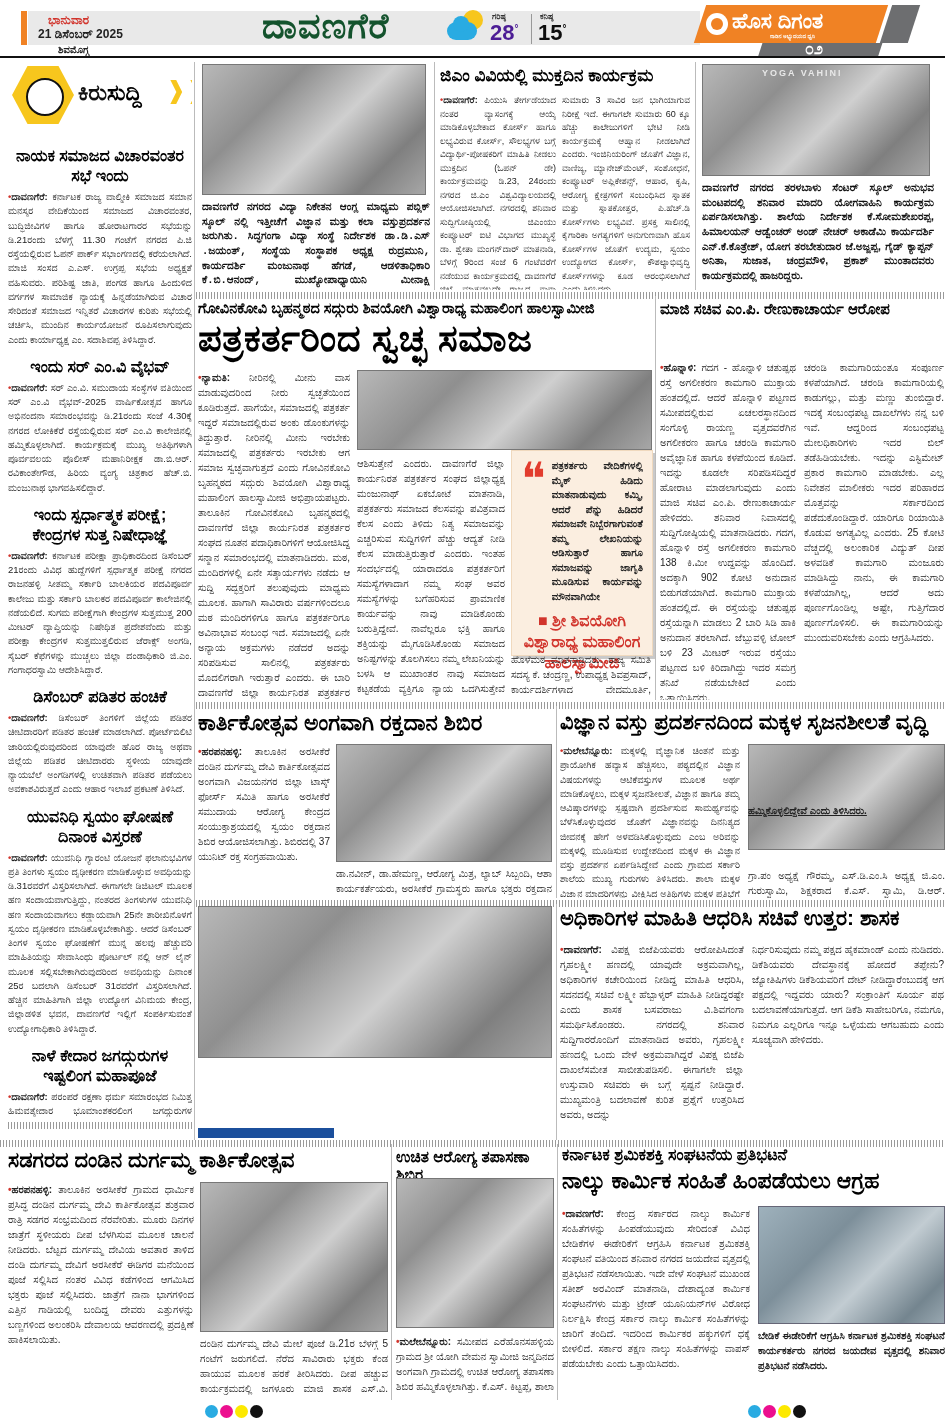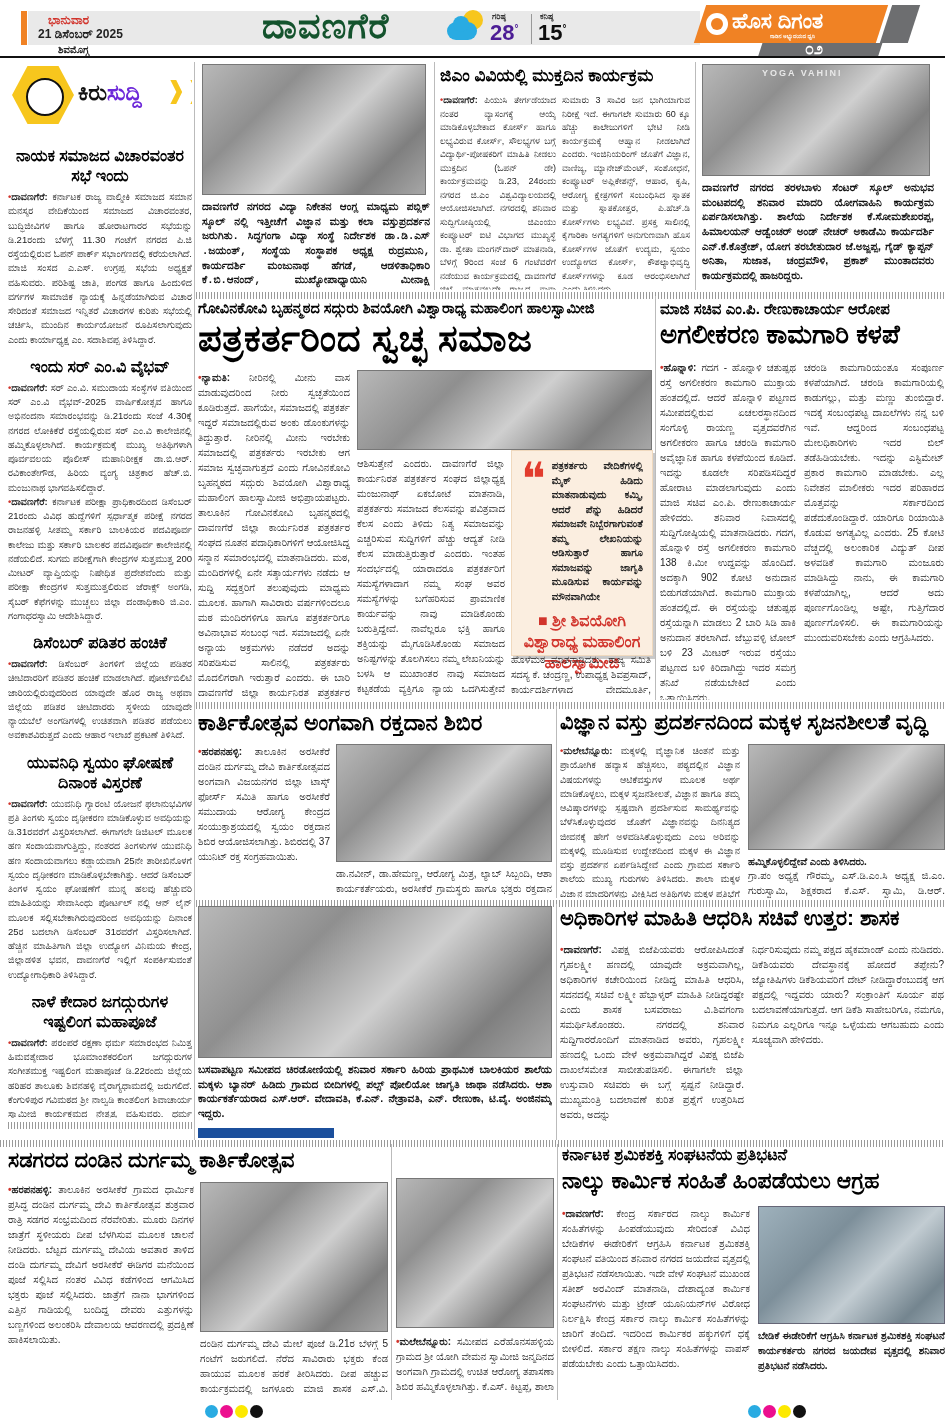--- a/index.html
+++ b/index.html
@@ -58,32 +58,33 @@
     <div class="abs skew" style="left:760px;top:43px;width:120px;height:15px;background:#6d6e70;"></div>
     <div class="abs" style="left:805px;top:40px;font-size:16px;font-weight:800;color:#fff;">೦೨</div>
     <div class="abs" style="left:0;top:56px;width:945px;height:2px;background:#111;"></div>
   </div>
 
   <div class="abs" style="left:8px;top:62px;width:184px;height:1056px;overflow:hidden;">
     <div style="position:relative;height:74px;">
       <div class="abs" style="left:4px;top:4px;width:62px;height:58px;background:#f7c61d;clip-path:polygon(25% 0,75% 0,100% 50%,75% 100%,25% 100%,0 50%);">
         <div class="abs" style="left:14px;top:12px;width:34px;height:34px;border-radius:50%;background:#fff;border:2px solid #111;"></div>
       </div>
-      <span class="abs" style="left:70px;top:18px;font-size:22px;font-weight:800;color:#111;"><span>ಕಿರು</span><span style="color:#6d28d9;">ಸುದ್ದಿ</span></span>
+      <span class="abs" style="left:70px;top:18px;font-size:22px;font-weight:800;color:#111;"><span>ಕಿರು</span><span style="color:#000000;">ಸುದ್ದಿ</span></span>
       <span class="abs" style="left:158px;top:14px;font-size:24px;font-weight:800;color:#f7c61d;">❱❱</span>
     </div>
     <div>
       <div class="railhead">ನಾಯಕ ಸಮಾಜದ ವಿಚಾರವಂತರ ಸಭೆ ಇಂದು</div>
       <div class="railbody"><span class="bullet">•</span><b>ದಾವಣಗೆರೆ:</b> <span>ಕರ್ನಾಟಕ ರಾಜ್ಯ ವಾಲ್ಮೀಕಿ ಸಮಾಜದ ಸಮಾನ ಮನಸ್ಕರ ವೇದಿಕೆಯಿಂದ ಸಮಾಜದ ವಿಚಾರವಂತರ, ಬುದ್ಧಿಜೀವಿಗಳ ಹಾಗೂ ಹೋರಾಟಗಾರರ ಸಭೆಯನ್ನು ಡಿ.21ರಂದು ಬೆಳಗ್ಗೆ 11.30 ಗಂಟೆಗೆ ನಗರದ ಪಿ.ಜಿ ರಸ್ತೆಯಲ್ಲಿರುವ ಓಪನ್ ಪಾರ್ಕ್ ಸಭಾಂಗಣದಲ್ಲಿ ಕರೆಯಲಾಗಿದೆ. ಮಾಜಿ ಸಂಸದ ಎ.ಎಸ್. ಉಗ್ರಪ್ಪ ಸಭೆಯ ಅಧ್ಯಕ್ಷತೆ ವಹಿಸುವರು. ಪರಿಶಿಷ್ಟ ಜಾತಿ, ಪಂಗಡ ಹಾಗೂ ಹಿಂದುಳಿದ ವರ್ಗಗಳ ಸಾಮಾಜಿಕ ನ್ಯಾಯಕ್ಕೆ ಹಿನ್ನಡೆಯಾಗಿರುವ ವಿಚಾರ ಸೇರಿದಂತೆ ಸಮಾಜದ ಇನ್ನಿತರೆ ವಿಚಾರಗಳ ಕುರಿತು ಸಭೆಯಲ್ಲಿ ಚರ್ಚಿಸಿ, ಮುಂದಿನ ಕಾರ್ಯಯೋಜನೆ ರೂಪಿಸಲಾಗುವುದು ಎಂದು ಕಾರ್ಯಾಧ್ಯಕ್ಷ ಎಂ. ಸದಾಶಿವಪ್ಪ ತಿಳಿಸಿದ್ದಾರೆ.</span></div>
     </div>
     <div>
       <div class="railhead">ಇಂದು ಸರ್ ಎಂ.ವಿ ವೈಭವ್</div>
       <div class="railbody"><span class="bullet">•</span><b>ದಾವಣಗೆರೆ:</b> <span>ಸರ್ ಎಂ.ವಿ. ಸಮುದಾಯ ಸಂಸ್ಥೆಗಳ ವತಿಯಿಂದ ಸರ್ ಎಂ.ವಿ ವೈಭವ್-2025 ವಾರ್ಷಿಕೋತ್ಸವ ಹಾಗೂ ಅಭಿನಂದನಾ ಸಮಾರಂಭವನ್ನು ಡಿ.21ರಂದು ಸಂಜೆ 4.30ಕ್ಕೆ ನಗರದ ಲೋಕಿಕೆರೆ ರಸ್ತೆಯಲ್ಲಿರುವ ಸರ್ ಎಂ.ವಿ ಕಾಲೇಜಿನಲ್ಲಿ ಹಮ್ಮಿಕೊಳ್ಳಲಾಗಿದೆ. ಕಾರ್ಯಕ್ರಮಕ್ಕೆ ಮುಖ್ಯ ಅತಿಥಿಗಳಾಗಿ ಪೂರ್ವವಲಯ ಪೊಲೀಸ್ ಮಹಾನಿರೀಕ್ಷಕ ಡಾ.ಬಿ.ಆರ್. ರವಿಕಾಂತೇಗೌಡ, ಹಿರಿಯ ವ್ಯಂಗ್ಯ ಚಿತ್ರಕಾರ ಹೆಚ್.ಬಿ. ಮಂಜುನಾಥ ಭಾಗವಹಿಸಲಿದ್ದಾರೆ.</span></div>
     </div>
     <div>
+      <div class="railhead">ಇಂದು ಸ್ಪರ್ಧಾತ್ಮಕ ಪರೀಕ್ಷೆ; ಕೇಂದ್ರಗಳ ಸುತ್ತ ನಿಷೇಧಾಜ್ಞೆ</div>
       <div class="railbody"><span class="bullet">•</span><b>ದಾವಣಗೆರೆ:</b> <span>ಕರ್ನಾಟಕ ಪರೀಕ್ಷಾ ಪ್ರಾಧಿಕಾರದಿಂದ ಡಿಸೆಂಬರ್ 21ರಂದು ವಿವಿಧ ಹುದ್ದೆಗಳಿಗೆ ಸ್ಪರ್ಧಾತ್ಮಕ ಪರೀಕ್ಷೆ ನಗರದ ರಾಜನಹಳ್ಳಿ ಸೀತಮ್ಮ ಸರ್ಕಾರಿ ಬಾಲಕಿಯರ ಪದವಿಪೂರ್ವ ಕಾಲೇಜು ಮತ್ತು ಸರ್ಕಾರಿ ಬಾಲಕರ ಪದವಿಪೂರ್ವ ಕಾಲೇಜಿನಲ್ಲಿ ನಡೆಯಲಿದೆ. ಸುಗಮ ಪರೀಕ್ಷೆಗಾಗಿ ಕೇಂದ್ರಗಳ ಸುತ್ತಮುತ್ತ 200 ಮೀಟರ್ ವ್ಯಾಪ್ತಿಯನ್ನು ನಿಷೇಧಿತ ಪ್ರದೇಶವೆಂದು ಮತ್ತು ಪರೀಕ್ಷಾ ಕೇಂದ್ರಗಳ ಸುತ್ತಮುತ್ತಲಿರುವ ಜೆರಾಕ್ಸ್ ಅಂಗಡಿ, ಸೈಬರ್ ಕೆಫೆಗಳನ್ನು ಮುಚ್ಚಲು ಜಿಲ್ಲಾ ದಂಡಾಧಿಕಾರಿ ಜಿ.ಎಂ. ಗಂಗಾಧರಸ್ವಾಮಿ ಆದೇಶಿಸಿದ್ದಾರೆ.</span></div>
     </div>
     <div>
       <div class="railhead">ಡಿಸೆಂಬರ್ ಪಡಿತರ ಹಂಚಿಕೆ</div>
       <div class="railbody"><span class="bullet">•</span><b>ದಾವಣಗೆರೆ:</b> <span>ಡಿಸೆಂಬರ್ ತಿಂಗಳಿಗೆ ಜಿಲ್ಲೆಯ ಪಡಿತರ ಚೀಟಿದಾರರಿಗೆ ಪಡಿತರ ಹಂಚಿಕೆ ಮಾಡಲಾಗಿದೆ. ಪೋರ್ಟೆಬಿಲಿಟಿ ಜಾರಿಯಲ್ಲಿರುವುದರಿಂದ ಯಾವುದೇ ಹೊರ ರಾಜ್ಯ ಅಥವಾ ಜಿಲ್ಲೆಯ ಪಡಿತರ ಚೀಟಿದಾರರು ಸ್ಥಳೀಯ ಯಾವುದೇ ನ್ಯಾಯಬೆಲೆ ಅಂಗಡಿಗಳಲ್ಲಿ ಉಚಿತವಾಗಿ ಪಡಿತರ ಪಡೆಯಲು ಅವಕಾಶವಿರುತ್ತದೆ ಎಂದು ಆಹಾರ ಇಲಾಖೆ ಪ್ರಕಟಣೆ ತಿಳಿಸಿದೆ.</span></div>
     </div>
     <div>
       <div class="railhead">ಯುವನಿಧಿ ಸ್ವಯಂ ಘೋಷಣೆ ದಿನಾಂಕ ವಿಸ್ತರಣೆ</div>
       <div class="railbody"><span class="bullet">•</span><b>ದಾವಣಗೆರೆ:</b> <span>ಯುವನಿಧಿ ಗ್ಯಾರಂಟಿ ಯೋಜನೆ ಫಲಾನುಭವಿಗಳ ಪ್ರತಿ ತಿಂಗಳು ಸ್ವಯಂ ದೃಢೀಕರಣ ಮಾಡಿಕೊಳ್ಳುವ ಅವಧಿಯನ್ನು ಡಿ.31ರವರೆಗೆ ವಿಸ್ತರಿಸಲಾಗಿದೆ. ಈಗಾಗಲೇ ಡಿಜಿಟಲ್ ಮೂಲಕ ಹಣ ಸಂದಾಯವಾಗುತ್ತಿದ್ದು, ನಂತರದ ತಿಂಗಳುಗಳ ಯುವನಿಧಿ ಹಣ ಸಂದಾಯವಾಗಲು ಕಡ್ಡಾಯವಾಗಿ 25ನೇ ತಾರೀಖಿನೊಳಗೆ ಸ್ವಯಂ ದೃಢೀಕರಣ ಮಾಡಿಕೊಳ್ಳಬೇಕಾಗಿತ್ತು. ಆದರೆ ಡಿಸೆಂಬರ್ ತಿಂಗಳ ಸ್ವಯಂ ಘೋಷಣೆಗೆ ಮುನ್ನ ಹಲವು ಹೆಚ್ಚುವರಿ ಮಾಹಿತಿಯನ್ನು ಸೇವಾಸಿಂಧು ಪೋರ್ಟಲ್ ನಲ್ಲಿ ಆನ್ ಲೈನ್ ಮೂಲಕ ಸಲ್ಲಿಸಬೇಕಾಗಿರುವುದರಿಂದ ಅವಧಿಯನ್ನು ದಿನಾಂಕ 25ರ ಬದಲಾಗಿ ಡಿಸೆಂಬರ್ 31ರವರೆಗೆ ವಿಸ್ತರಿಸಲಾಗಿದೆ. ಹೆಚ್ಚಿನ ಮಾಹಿತಿಗಾಗಿ ಜಿಲ್ಲಾ ಉದ್ಯೋಗ ವಿನಿಮಯ ಕೇಂದ್ರ, ಜಿಲ್ಲಾಡಳಿತ ಭವನ, ದಾವಣಗೆರೆ ಇಲ್ಲಿಗೆ ಸಂಪರ್ಕಿಸುವಂತೆ ಉದ್ಯೋಗಾಧಿಕಾರಿ ತಿಳಿಸಿದ್ದಾರೆ.</span></div>
     </div>
@@ -121,57 +122,56 @@
   <div class="abs quote" style="left:511px;top:450px;width:122px;height:190px;">
     <span class="qmark">❝</span>
     <div class="qt" style="height:148px;overflow:hidden;">ಪತ್ರಕರ್ತರು ವೇದಿಕೆಗಳಲ್ಲಿ ಮೈಕ್ ಹಿಡಿದು ಮಾತನಾಡುವುದು ಕಮ್ಮಿ, ಆದರೆ ಪೆನ್ನು ಹಿಡಿದರೆ ಸಮಾಜವೇ ನಿಬ್ಬೆರಗಾಗುವಂತೆ ತಮ್ಮ ಲೇಖನಿಯನ್ನು ಆಡಿಸುತ್ತಾರೆ ಹಾಗೂ ಸಮಾಜವನ್ನು ಜಾಗೃತಿ ಮೂಡಿಸುವ ಕಾರ್ಯವನ್ನು ಮೌನವಾಗಿಯೇ ಮಾಡುತ್ತಾರೆ. ಅಂತಹ ಶಕ್ತಿ ಪತ್ರಕರ್ತರ ಪೆನ್ನಿಗೆ ಇದೆ. ಅದಕ್ಕಾಗಿ ಸಮಾಜವನ್ನು ಸರಿ ದಾರಿಗೆ ತರಲು ಕತ್ತಿ ಬೇಡ ಕೇವಲ ಅವರ ಬಳಿ ಪೆನ್ನು ಇದ್ದರೆ ಸಾಕು. ಏಕೆಂದರೆ ಪೆನ್ನು ಕತ್ತಿಗಿಂತ ಹರಿತ.</div>
     <div class="qa">■ ಶ್ರೀ ಶಿವಯೋಗಿ ವಿಶ್ವಾರಾಧ್ಯ ಮಹಾಲಿಂಗ ಹಾಲಸ್ವಾಮೀಜಿ</div>
   </div>
   <div class="abs body" style="left:511px;top:652px;width:140px;height:48px;overflow:hidden;">ಹೊಳೆಮಠ ಮಾತನಾಡಿದರು. ರಾಜ್ಯ ಸಮಿತಿ ಸದಸ್ಯ ಕೆ. ಚಂದ್ರಣ್ಣ, ಉಪಾಧ್ಯಕ್ಷ ಶಿವಪ್ರಸಾದ್, ಕಾರ್ಯದರ್ಶಿಗಳಾದ ವೇದಮೂರ್ತಿ, ಮುದ್ದಯ್ಯ, ಸದಸ್ಯರಾದ ಭಾರತಿ, ಚೆನ್ನಬಸವಶೀಲವಂತ, ಪತ್ರಕರ್ತರಾದ ಸದಾಶಿವಯ್ಯ, ಹಳೆದಪ್ಪ, ಬಸಣ್ಣ ರುದ್ರೇಶ್, ಸತೀಶ್ ಬಿಡಿಗಂಡಿ ಇದ್ದರು.</div>
 
   <div class="abs vd" style="left:655px;top:296px;height:404px;"></div>
 
   <div class="abs kick" style="left:660px;top:300px;width:285px;font-size:15px;">ಮಾಜಿ ಸಚಿವ ಎಂ.ಪಿ. ರೇಣುಕಾಚಾರ್ಯ ಆರೋಪ</div>
-  <div class="abs h-big" style="left:660px;top:320px;width:285px;font-size:26px;">ಅಗಲೀಕರಣ ಕಾಮಗಾರಿ ಕಳಪೆ</div>
   <div class="abs body" style="left:660px;top:360px;width:136px;height:340px;overflow:hidden;"><span class="bullet">•</span><b>ಹೊನ್ನಾಳಿ:</b> <span>ಗದಗ - ಹೊನ್ನಾಳಿ ಚತುಷ್ಪಥ ರಸ್ತೆ ಅಗಲೀಕರಣ ಕಾಮಗಾರಿ ಮುಕ್ತಾಯ ಹಂತದಲ್ಲಿದೆ. ಆದರೆ ಹೊನ್ನಾಳಿ ಪಟ್ಟಣದ ಸಮೀಪದಲ್ಲಿರುವ ಏಚಲರಸ್ಥಾನದಿಂದ ಸಂಗೊಳ್ಳಿ ರಾಯಣ್ಣ ವೃತ್ತದವರೆಗಿನ ಅಗಲೀಕರಣ ಹಾಗೂ ಚರಂಡಿ ಕಾಮಗಾರಿ ಅವೈಜ್ಞಾನಿಕ ಹಾಗೂ ಕಳಪೆಯಿಂದ ಕೂಡಿದೆ. ಇದನ್ನು ಕೂಡಲೇ ಸರಿಪಡಿಸದಿದ್ದರೆ ಹೋರಾಟ ಮಾಡಲಾಗುವುದು ಎಂದು ಮಾಜಿ ಸಚಿವ ಎಂ.ಪಿ. ರೇಣುಕಾಚಾರ್ಯ ಹೇಳಿದರು. ಶನಿವಾರ ನಿವಾಸದಲ್ಲಿ ಸುದ್ದಿಗೋಷ್ಠಿಯಲ್ಲಿ ಮಾತನಾಡಿದರು. ಗದಗ, ಹೊನ್ನಾಳಿ ರಸ್ತೆ ಅಗಲೀಕರಣ ಕಾಮಗಾರಿ 138 ಕಿ.ಮೀ ಉದ್ದವನ್ನು ಹೊಂದಿದೆ. ಅದಕ್ಕಾಗಿ 902 ಕೋಟಿ ಅನುದಾನ ಬಿಡುಗಡೆಯಾಗಿದೆ. ಕಾಮಗಾರಿ ಮುಕ್ತಾಯ ಹಂತದಲ್ಲಿದೆ. ಈ ರಸ್ತೆಯನ್ನು ಚತುಷ್ಪಥ ರಸ್ತೆಯನ್ನಾಗಿ ಮಾಡಲು 2 ಬಾರಿ ಸಿಡಿ ಹಾಕಿ ಅನುದಾನ ತರಲಾಗಿದೆ. ಜೆಬ್ಬುವಳ್ಳಿ ಟೋಲ್ ಬಳಿ 23 ಮೀಟರ್ ಇರುವ ರಸ್ತೆಯು ಪಟ್ಟಣದ ಬಳಿ ಕಿರಿದಾಗಿದ್ದು ಇದರ ಸಮಗ್ರ ತನಿಖೆ ನಡೆಯಬೇಕಿದೆ ಎಂದು ಒತ್ತಾಯಿಸಿದರು.</span></div>
   <div class="abs body" style="left:804px;top:360px;width:140px;height:340px;overflow:hidden;">ಚರಂಡಿ ಕಾಮಗಾರಿಯಂತೂ ಸಂಪೂರ್ಣ ಕಳಪೆಯಾಗಿದೆ. ಚರಂಡಿ ಕಾಮಗಾರಿಯಲ್ಲಿ ಕಾಡುಗಲ್ಲು, ಮತ್ತು ಮಣ್ಣು ತುಂಬಿದ್ದಾರೆ. ಇದಕ್ಕೆ ಸಂಬಂಧಪಟ್ಟ ದಾಖಲೆಗಳು ನನ್ನ ಬಳಿ ಇವೆ. ಆದ್ದರಿಂದ ಸಂಬಂಧಪಟ್ಟ ಮೇಲಧಿಕಾರಿಗಳು ಇದರ ಬಿಲ್ ತಡೆಹಿಡಿಯಬೇಕು. ಇದನ್ನು ಎಸ್ಟಿಮೇಟ್ ಪ್ರಕಾರ ಕಾಮಗಾರಿ ಮಾಡಬೇಕು. ಎಲ್ಲ ನಿವೇಶನ ಮಾಲೀಕರು ಇದರ ಪರಿಹಾರದ ಮೊತ್ತವನ್ನು ಸರ್ಕಾರದಿಂದ ಪಡೆದುಕೊಂಡಿದ್ದಾರೆ. ಯಾರಿಗೂ ರಿಯಾಯಿತಿ ಕೊಡುವ ಅಗತ್ಯವಿಲ್ಲ ಎಂದರು. 25 ಕೋಟಿ ವೆಚ್ಚದಲ್ಲಿ ಅಲಂಕಾರಿಕ ವಿದ್ಯುತ್ ದೀಪ ಅಳವಡಿಕೆ ಕಾಮಗಾರಿ ಮಂಜೂರು ಮಾಡಿಸಿದ್ದು ನಾನು, ಈ ಕಾಮಗಾರಿ ಕಳಪೆಯಾಗಿಲ್ಲ, ಆದರೆ ಅದು ಪೂರ್ಣಗೊಂಡಿಲ್ಲ ಅಷ್ಟೇ, ಗುತ್ತಿಗೆದಾರ ಪೂರ್ಣಗೊಳಿಸಲಿ. ಈ ಕಾಮಗಾರಿಯನ್ನು ಮುಂದುವರಿಸಬೇಕು ಎಂದು ಆಗ್ರಹಿಸಿದರು.</div>
 
   <div class="abs dots" style="left:196px;top:702px;width:749px;"></div>
 
   <div class="abs h-big" style="left:198px;top:710px;width:352px;font-size:22px;">ಕಾರ್ತಿಕೋತ್ಸವ ಅಂಗವಾಗಿ ರಕ್ತದಾನ ಶಿಬಿರ</div>
   <div class="abs body" style="left:198px;top:744px;width:132px;height:154px;overflow:hidden;"><span class="bullet">•</span><b>ಹರಪನಹಳ್ಳಿ:</b> <span>ತಾಲೂಕಿನ ಅರಸೀಕೆರೆ ದಂಡಿನ ದುರ್ಗಮ್ಮ ದೇವಿ ಕಾರ್ತಿಕೋತ್ಸವದ ಅಂಗವಾಗಿ ವಿಜಯನಗರ ಜಿಲ್ಲಾ ಟಾಸ್ಕ್ ಫೋರ್ಸ್ ಸಮಿತಿ ಹಾಗೂ ಅರಸೀಕೆರೆ ಸಮುದಾಯ ಆರೋಗ್ಯ ಕೇಂದ್ರದ ಸಂಯುಕ್ತಾಶ್ರಯದಲ್ಲಿ ಸ್ವಯಂ ರಕ್ತದಾನ ಶಿಬಿರ ಆಯೋಜಿಸಲಾಗಿತ್ತು. ಶಿಬಿರದಲ್ಲಿ 37 ಯುನಿಟ್ ರಕ್ತ ಸಂಗ್ರಹವಾಯಿತು.</span></div>
   <div class="abs ph" style="left:336px;top:744px;width:216px;height:118px;"></div>
   <div class="abs body" style="left:336px;top:866px;width:216px;height:32px;overflow:hidden;">ಡಾ.ನವೀನ್, ಡಾ.ಹೇಮಣ್ಣ, ಆರೋಗ್ಯ ಮಿತ್ರ, ಲ್ಯಾಬ್ ಸಿಬ್ಬಂದಿ, ಆಶಾ ಕಾರ್ಯಕರ್ತೆಯರು, ಅರಸೀಕೆರೆ ಗ್ರಾಮಸ್ಥರು ಹಾಗೂ ಭಕ್ತರು ರಕ್ತದಾನ ಶಿಬಿರದಲ್ಲಿ ಪಾಲ್ಗೊಂಡಿದ್ದರು.</div>
   <div class="abs vd" style="left:556px;top:706px;height:192px;"></div>
 
   <div class="abs h-big" style="left:560px;top:710px;width:385px;font-size:21px;">ವಿಜ್ಞಾನ ವಸ್ತು ಪ್ರದರ್ಶನದಿಂದ ಮಕ್ಕಳ ಸೃಜನಶೀಲತೆ ವೃದ್ಧಿ</div>
   <div class="abs body" style="left:560px;top:744px;width:180px;height:154px;overflow:hidden;font-size:9.5px;"><span class="bullet">•</span><b>ಮಲೇಬೆನ್ನೂರು:</b> <span>ಮಕ್ಕಳಲ್ಲಿ ವೈಜ್ಞಾನಿಕ ಚಿಂತನೆ ಮತ್ತು ಪ್ರಾಯೋಗಿಕ ಹವ್ಯಾಸ ಹೆಚ್ಚಿಸಲು, ಪಠ್ಯದಲ್ಲಿನ ವಿಜ್ಞಾನ ವಿಷಯಗಳನ್ನು ಆಟಿಕೆವಸ್ತುಗಳ ಮೂಲಕ ಅರ್ಥ ಮಾಡಿಕೊಳ್ಳಲು, ಮಕ್ಕಳ ಸೃಜನಶೀಲತೆ, ವಿಜ್ಞಾನ ಹಾಗೂ ತಮ್ಮ ಆವಿಷ್ಕಾರಗಳನ್ನು ಸ್ಪಷ್ಟವಾಗಿ ಪ್ರದರ್ಶಿಸುವ ಸಾಮರ್ಥ್ಯವನ್ನು ಬೆಳೆಸಿಕೊಳ್ಳುವುದರ ಜೊತೆಗೆ ವಿಜ್ಞಾನವನ್ನು ದಿನನಿತ್ಯದ ಜೀವನಕ್ಕೆ ಹೇಗೆ ಅಳವಡಿಸಿಕೊಳ್ಳುವುದು ಎಂಬ ಅರಿವನ್ನು ಮಕ್ಕಳಲ್ಲಿ ಮೂಡಿಸುವ ಉದ್ದೇಶದಿಂದ ಮಕ್ಕಳ ಈ ವಿಜ್ಞಾನ ವಸ್ತು ಪ್ರದರ್ಶನ ಏರ್ಪಡಿಸಿದ್ದೇವೆ ಎಂದು ಗ್ರಾಮದ ಸರ್ಕಾರಿ ಶಾಲೆಯ ಮುಖ್ಯ ಗುರುಗಳು ತಿಳಿಸಿದರು. ಶಾಲಾ ಮಕ್ಕಳ ವಿಜ್ಞಾನ ಮಾದರಿಗಳನ್ನು ವೀಕ್ಷಿಸಿದ ಅತಿಥಿಗಳು ಮಕ್ಕಳ ಪ್ರತಿಭೆಗೆ ಮೆಚ್ಚುಗೆ ವ್ಯಕ್ತಪಡಿಸಿದರು.</span></div>
   <div class="abs ph" style="left:748px;top:744px;width:197px;height:106px;"></div>
-  <div class="abs body" style="left:748px;top:854px;width:197px;height:14px;overflow:hidden;font-weight:700;">ಹಮ್ಮಿಕೊಳ್ಳಲಿದ್ದೇವೆ ಎಂದು ತಿಳಿಸಿದರು.</div>
+  <div class="abs body" style="left:748px;top:803px;width:197px;height:14px;overflow:hidden;font-weight:700;text-decoration:underline;">ಹಮ್ಮಿಕೊಳ್ಳಲಿದ್ದೇವೆ ಎಂದು ತಿಳಿಸಿದರು.</div>
   <div class="abs body" style="left:748px;top:868px;width:197px;height:30px;overflow:hidden;">ಗ್ರಾ.ಪಂ ಅಧ್ಯಕ್ಷೆ ಗೌರಮ್ಮ, ಎಸ್.ಡಿ.ಎಂ.ಸಿ ಅಧ್ಯಕ್ಷ ಜಿ.ಎಂ. ಗುರುಸ್ವಾಮಿ, ಶಿಕ್ಷಕರಾದ ಕೆ.ಎಸ್. ಸ್ವಾಮಿ, ಡಿ.ಆರ್. ಶಿವಮೂರ್ತಿ, ಎಂ.ಜಿ. ಜಗದೀಶ್, ಎನ್.ಎಸ್. ಗೌಡ್ರು ಮುಂತಾದವರು ಕಾರ್ಯಕ್ರಮದಲ್ಲಿ ಇದ್ದರು.</div>
 
   <div class="abs dots" style="left:196px;top:900px;width:749px;"></div>
 
   <div class="abs ph" style="left:198px;top:906px;width:354px;height:152px;"></div>
-  <div class="abs cap" style="left:198px;top:1062px;width:354px;height:62px;overflow:hidden;">ಬಸವಾಪಟ್ಟಣ ಸಮೀಪದ ಚಿರಡೋಣಿಯಲ್ಲಿ ಶನಿವಾರ ಸರ್ಕಾರಿ ಹಿರಿಯ ಪ್ರಾಥಮಿಕ ಬಾಲಕಿಯರ ಶಾಲೆಯ ಮಕ್ಕಳು ಬ್ಯಾನರ್ ಹಿಡಿದು ಗ್ರಾಮದ ಬೀದಿಗಳಲ್ಲಿ ಪಲ್ಸ್ ಪೋಲಿಯೋ ಜಾಗೃತಿ ಜಾಥಾ ನಡೆಸಿದರು. ಆಶಾ ಕಾರ್ಯಕರ್ತೆಯರಾದ ಎಸ್.ಆರ್. ವೇದಾವತಿ, ಕೆ.ಎನ್. ನೇತ್ರಾವತಿ, ಎನ್. ರೇಣುಕಾ, ಟಿ.ವೈ. ಅಂಜಿನಮ್ಮ ಇದ್ದರು.</div>
   <div class="abs" style="left:198px;top:1128px;width:136px;height:10px;background:#1b4f9c;"></div>
   <div class="abs vd" style="left:556px;top:904px;height:236px;"></div>
 
   <div class="abs h-big" style="left:560px;top:906px;width:385px;font-size:21px;">ಅಧಿಕಾರಿಗಳ ಮಾಹಿತಿ ಆಧರಿಸಿ ಸಚಿವೆ ಉತ್ತರ: ಶಾಸಕ</div>
   <div class="abs body" style="left:560px;top:942px;width:184px;height:198px;overflow:hidden;"><span class="bullet">•</span><b>ದಾವಣಗೆರೆ:</b> <span>ವಿಪಕ್ಷ ಬಿಜೆಪಿಯವರು ಆರೋಪಿಸಿದಂತೆ ಗೃಹಲಕ್ಷ್ಮೀ ಹಣದಲ್ಲಿ ಯಾವುದೇ ಅಕ್ರಮವಾಗಿಲ್ಲ, ಅಧಿಕಾರಿಗಳ ಕಚೇರಿಯಿಂದ ನೀಡಿದ್ದ ಮಾಹಿತಿ ಆಧರಿಸಿ, ಸದನದಲ್ಲಿ ಸಚಿವೆ ಲಕ್ಷ್ಮೀ ಹೆಬ್ಬಾಳ್ಕರ್ ಮಾಹಿತಿ ನೀಡಿದ್ದರಷ್ಟೇ ಎಂದು ಶಾಸಕ ಬಸವರಾಜು ವಿ.ಶಿವಗಂಗಾ ಸಮರ್ಥಿಸಿಕೊಂಡರು. ನಗರದಲ್ಲಿ ಶನಿವಾರ ಸುದ್ದಿಗಾರರೊಂದಿಗೆ ಮಾತನಾಡಿದ ಅವರು, ಗೃಹಲಕ್ಷ್ಮೀ ಹಣದಲ್ಲಿ ಒಂದು ವೇಳೆ ಅಕ್ರಮವಾಗಿದ್ದರೆ ವಿಪಕ್ಷ ಬಿಜೆಪಿ ದಾಖಲೆಸಮೇತ ಸಾಬೀತುಪಡಿಸಲಿ. ಈಗಾಗಲೇ ಜಿಲ್ಲಾ ಉಸ್ತುವಾರಿ ಸಚಿವರು ಈ ಬಗ್ಗೆ ಸ್ಪಷ್ಟನೆ ನೀಡಿದ್ದಾರೆ. ಮುಖ್ಯಮಂತ್ರಿ ಬದಲಾವಣೆ ಕುರಿತ ಪ್ರಶ್ನೆಗೆ ಉತ್ತರಿಸಿದ ಅವರು, ಅದನ್ನು</span></div>
   <div class="abs body" style="left:752px;top:942px;width:192px;height:198px;overflow:hidden;">ನಿರ್ಧರಿಸುವುದು ನಮ್ಮ ಪಕ್ಷದ ಹೈಕಮಾಂಡ್ ಎಂದು ನುಡಿದರು. ಡಿಕೆಶಿಯವರು ದೇವಸ್ಥಾನಕ್ಕೆ ಹೋದರೆ ತಪ್ಪೇನು? ಜ್ಯೋತಿಷಿಗಳು ಡಿಕೆಶಿಯವರಿಗೆ ದೇಟ್ ನೀಡಿದ್ದಾರೆಂಬುದಕ್ಕೆ ಆಗ ಪಕ್ಷದಲ್ಲಿ ಇದ್ದವರು ಯಾರು? ಸಂಕ್ರಾಂತಿಗೆ ಸೂರ್ಯ ಪಥ ಬದಲಾವಣೆಯಾಗುತ್ತದೆ. ಆಗ ಡಿಕೆಶಿ ಸಾಹೇಬರಿಗೂ, ನಮಗೂ, ನಿಮಗೂ ಎಲ್ಲರಿಗೂ ಇನ್ನೂ ಒಳ್ಳೆಯದು ಆಗಬಹುದು ಎಂದು ಸೂಚ್ಯವಾಗಿ ಹೇಳಿದರು.</div>
 
   <div class="abs dots" style="left:0;top:1140px;width:945px;"></div>
 
   <div class="abs h-big" style="left:8px;top:1148px;width:380px;font-size:21px;">ಸಡಗರದ ದಂಡಿನ ದುರ್ಗಮ್ಮ ಕಾರ್ತಿಕೋತ್ಸವ</div>
   <div class="abs body" style="left:8px;top:1182px;width:186px;height:218px;overflow:hidden;"><span class="bullet">•</span><b>ಹರಪನಹಳ್ಳಿ:</b> <span>ತಾಲೂಕಿನ ಅರಸೀಕೆರೆ ಗ್ರಾಮದ ಧಾರ್ಮಿಕ ಪ್ರಸಿದ್ಧ ದಂಡಿನ ದುರ್ಗಮ್ಮ ದೇವಿ ಕಾರ್ತಿಕೋತ್ಸವ ಶುಕ್ರವಾರ ರಾತ್ರಿ ಸಡಗರ ಸಂಭ್ರಮದಿಂದ ನೆರವೇರಿತು. ಮೂರು ದಿನಗಳ ಜಾತ್ರೆಗೆ ಸ್ಥಳೀಯರು ದೀಪ ಬೆಳಗಿಸುವ ಮೂಲಕ ಚಾಲನೆ ನೀಡಿದರು. ಬೆಟ್ಟದ ದುರ್ಗಮ್ಮ ದೇವಿಯ ಅವತಾರ ತಾಳಿದ ದಂಡಿ ದುರ್ಗಮ್ಮ ದೇವಿಗೆ ಅರಸೀಕೆರೆ ಈಡಿಗರ ಮನೆಯಿಂದ ಪೂಜೆ ಸಲ್ಲಿಸಿದ ನಂತರ ವಿವಿಧ ಕಡೆಗಳಿಂದ ಆಗಮಿಸಿದ ಭಕ್ತರು ಪೂಜೆ ಸಲ್ಲಿಸಿದರು. ಜಾತ್ರೆಗೆ ನಾನಾ ಭಾಗಗಳಿಂದ ಎತ್ತಿನ ಗಾಡಿಯಲ್ಲಿ ಬಂದಿದ್ದ ದೇವರು ಎತ್ತುಗಳನ್ನು ಬಣ್ಣಗಳಿಂದ ಅಲಂಕರಿಸಿ ದೇವಾಲಯ ಆವರಣದಲ್ಲಿ ಪ್ರದಕ್ಷಿಣೆ ಹಾಕಿಸಲಾಯಿತು.</span></div>
   <div class="abs ph" style="left:200px;top:1182px;width:188px;height:150px;"></div>
   <div class="abs body" style="left:200px;top:1336px;width:188px;height:62px;overflow:hidden;">ದಂಡಿನ ದುರ್ಗಮ್ಮ ದೇವಿ ಮೇಲೆ ಪೂಜೆ ಡಿ.21ರ ಬೆಳಗ್ಗೆ 5 ಗಂಟೆಗೆ ಜರುಗಲಿದೆ. ನೆರೆದ ಸಾವಿರಾರು ಭಕ್ತರು ಕೆಂಡ ಹಾಯುವ ಮೂಲಕ ಹರಕೆ ತೀರಿಸಿದರು. ದೀಪ ಹಚ್ಚುವ ಕಾರ್ಯಕ್ರಮದಲ್ಲಿ ಜಗಳೂರು ಮಾಜಿ ಶಾಸಕ ಎಸ್.ವಿ. ರಾಮಚಂದ್ರ, ಕಾಂಗ್ರೆಸ್ ಮುಖಂಡ ಅರಸೀಕೆರೆ ಗ್ರಾಮಸ್ಥರು ಇದ್ದರು.</div>
   <div class="abs vd" style="left:391px;top:1144px;height:256px;"></div>
 
+  <div class="abs h-big" style="left:396px;top:1148px;width:158px;font-size:15.5px;">ಉಚಿತ ಆರೋಗ್ಯ ತಪಾಸಣಾ ಶಿಬಿರ</div>
   <div class="abs ph" style="left:396px;top:1178px;width:158px;height:150px;"></div>
   <div class="abs body" style="left:396px;top:1334px;width:158px;height:64px;overflow:hidden;"><span class="bullet">•</span><b>ಮಲೇಬೆನ್ನೂರು:</b> <span>ಸಮೀಪದ ಎರೆಹೊನಸಹಳ್ಳಿಯ ಗ್ರಾಮದ ಶ್ರೀ ಯೋಗಿ ವೇಮನ ಸ್ವಾಮೀಜಿ ಜನ್ಮದಿನದ ಅಂಗವಾಗಿ ಗ್ರಾಮದಲ್ಲಿ ಉಚಿತ ಆರೋಗ್ಯ ತಪಾಸಣಾ ಶಿಬಿರ ಹಮ್ಮಿಕೊಳ್ಳಲಾಗಿತ್ತು. ಕೆ.ಎಸ್. ಕಿಟ್ಟಪ್ಪ, ಶಾಲಾ ಸಿಬ್ಬಂದಿ ಹಾಗೂ ಗ್ರಾಮದ ವೈದ್ಯರು, ಆರೋಗ್ಯ ಇಲಾಖೆ ಸಿಬ್ಬಂದಿ ಭಾಗವಹಿಸಿ ಗ್ರಾಮಸ್ಥರ ಆರೋಗ್ಯ ತಪಾಸಣೆ ನಡೆಸಿ ಉಚಿತ ಔಷಧ ವಿತರಿಸಿದರು.</span></div>
   <div class="abs vd" style="left:557px;top:1144px;height:256px;"></div>
 
   <div class="abs h-big" style="left:562px;top:1168px;width:383px;font-size:22px;">ನಾಲ್ಕು ಕಾರ್ಮಿಕ ಸಂಹಿತೆ ಹಿಂಪಡೆಯಲು ಆಗ್ರಹ</div>
   <div class="abs kick" style="left:562px;top:1146px;width:383px;font-size:16px;">ಕರ್ನಾಟಕ ಶ್ರಮಿಕಶಕ್ತಿ ಸಂಘಟನೆಯ ಪ್ರತಿಭಟನೆ</div>
   <div class="abs body" style="left:562px;top:1206px;width:188px;height:194px;overflow:hidden;"><span class="bullet">•</span><b>ದಾವಣಗೆರೆ:</b> <span>ಕೇಂದ್ರ ಸರ್ಕಾರದ ನಾಲ್ಕು ಕಾರ್ಮಿಕ ಸಂಹಿತೆಗಳನ್ನು ಹಿಂಪಡೆಯುವುದು ಸೇರಿದಂತೆ ವಿವಿಧ ಬೇಡಿಕೆಗಳ ಈಡೇರಿಕೆಗೆ ಆಗ್ರಹಿಸಿ ಕರ್ನಾಟಕ ಶ್ರಮಿಕಶಕ್ತಿ ಸಂಘಟನೆ ವತಿಯಿಂದ ಶನಿವಾರ ನಗರದ ಜಯದೇವ ವೃತ್ತದಲ್ಲಿ ಪ್ರತಿಭಟನೆ ನಡೆಸಲಾಯಿತು. ಇದೇ ವೇಳೆ ಸಂಘಟನೆ ಮುಖಂಡ ಸತೀಶ್ ಅರವಿಂದ್ ಮಾತನಾಡಿ, ದೇಶಾದ್ಯಂತ ಕಾರ್ಮಿಕ ಸಂಘಟನೆಗಳು ಮತ್ತು ಟ್ರೇಡ್ ಯೂನಿಯನ್‌ಗಳ ವಿರೋಧ ನಿರ್ಲಕ್ಷಿಸಿ ಕೇಂದ್ರ ಸರ್ಕಾರ ನಾಲ್ಕು ಕಾರ್ಮಿಕ ಸಂಹಿತೆಗಳನ್ನು ಜಾರಿಗೆ ತಂದಿದೆ. ಇದರಿಂದ ಕಾರ್ಮಿಕರ ಹಕ್ಕುಗಳಿಗೆ ಧಕ್ಕೆ ಬೀಳಲಿದೆ. ಸರ್ಕಾರ ತಕ್ಷಣ ನಾಲ್ಕು ಸಂಹಿತೆಗಳನ್ನು ವಾಪಸ್ ಪಡೆಯಬೇಕು ಎಂದು ಒತ್ತಾಯಿಸಿದರು.</span></div>
   <div class="abs ph" style="left:758px;top:1206px;width:187px;height:118px;background:linear-gradient(135deg,#9fb2bd 0%,#7d8f9a 35%,#c2ccd2 60%,#74858f 85%,#9aa9b2 100%);box-shadow:inset 0 0 0 1px #667;"></div>
   <div class="abs body" style="left:758px;top:1328px;width:187px;height:70px;overflow:hidden;font-weight:700;">ಬೇಡಿಕೆ ಈಡೇರಿಕೆಗೆ ಆಗ್ರಹಿಸಿ ಕರ್ನಾಟಕ ಶ್ರಮಿಕಶಕ್ತಿ ಸಂಘಟನೆ ಕಾರ್ಯಕರ್ತರು ನಗರದ ಜಯದೇವ ವೃತ್ತದಲ್ಲಿ ಶನಿವಾರ ಪ್ರತಿಭಟನೆ ನಡೆಸಿದರು.</div>
 

